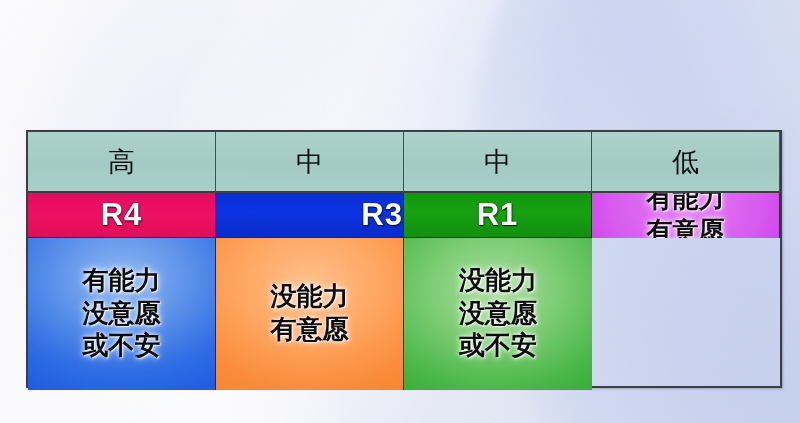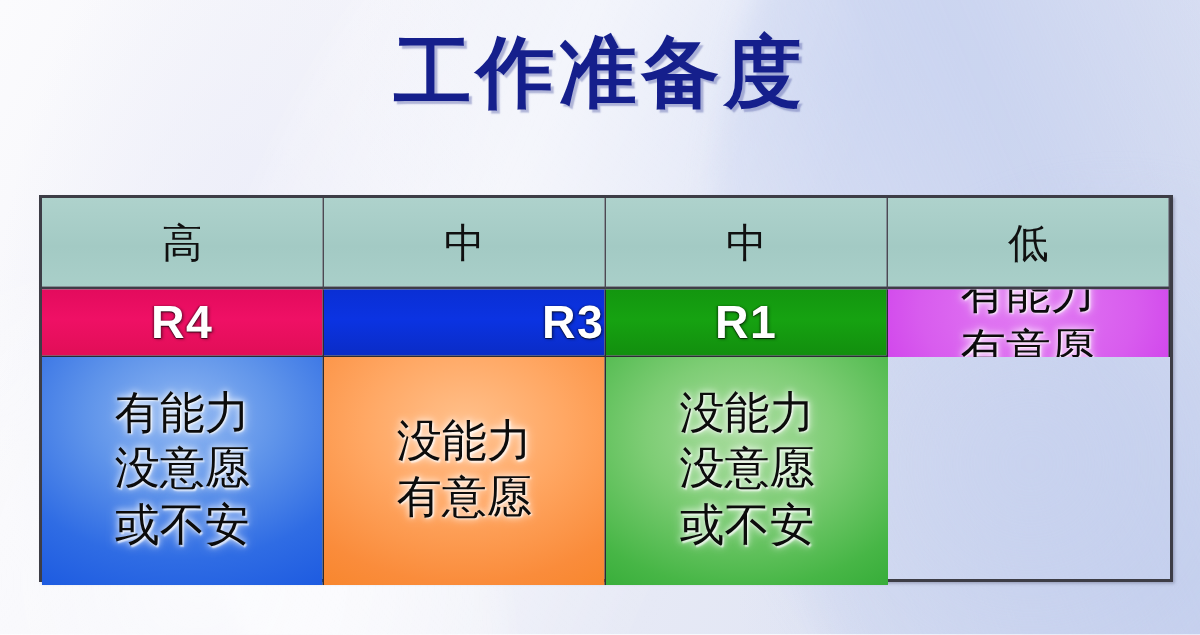--- a/index.html
+++ b/index.html
@@ -153,44 +153,43 @@
   .desc-r2 {
     background:
       radial-gradient(ellipse 200px 155px at 50% 30%, #ffc08b 0%, #ffa763 34%, #fa8c3b 68%, #f5801f 100%);
   }
   .desc-r1 {
     background:
       radial-gradient(ellipse 200px 155px at 48% 34%, #a7dc9c 0%, #7ecd75 32%, #47b646 66%, #23a229 100%);
   }
 
   .desc-line {
-    font-size: 30px;
+    font-size: 26px;
     line-height: 1.18;
-    font-weight: 400;
+    font-weight: 700;
     color: #0c0c0c;
     font-family: "Liberation Sans", "DejaVu Sans", sans-serif;
     text-shadow:
       0 0 4px rgba(255,255,255,0.95),
       0 0 8px rgba(255,255,255,0.8),
       1px 1px 1px rgba(255,255,255,0.7);
     white-space: nowrap;
     text-align: right;
   }
 </style>
 </head>
 <body>
 
 <div id="slide">
 
   <div class="swirl swirl-a"></div>
   <div class="swirl swirl-b"></div>
   <div class="swirl swirl-c"></div>
   <div class="swirl swirl-d"></div>
 
-  <div id="page-title">工作准备度</div>
 
   <div id="readiness-table">
 
     <div class="cell lvl-cell">
       <span>高</span>
     </div>
     <div class="cell lvl-cell">
       <span>中</span>
     </div>
     <div class="cell lvl-cell">

